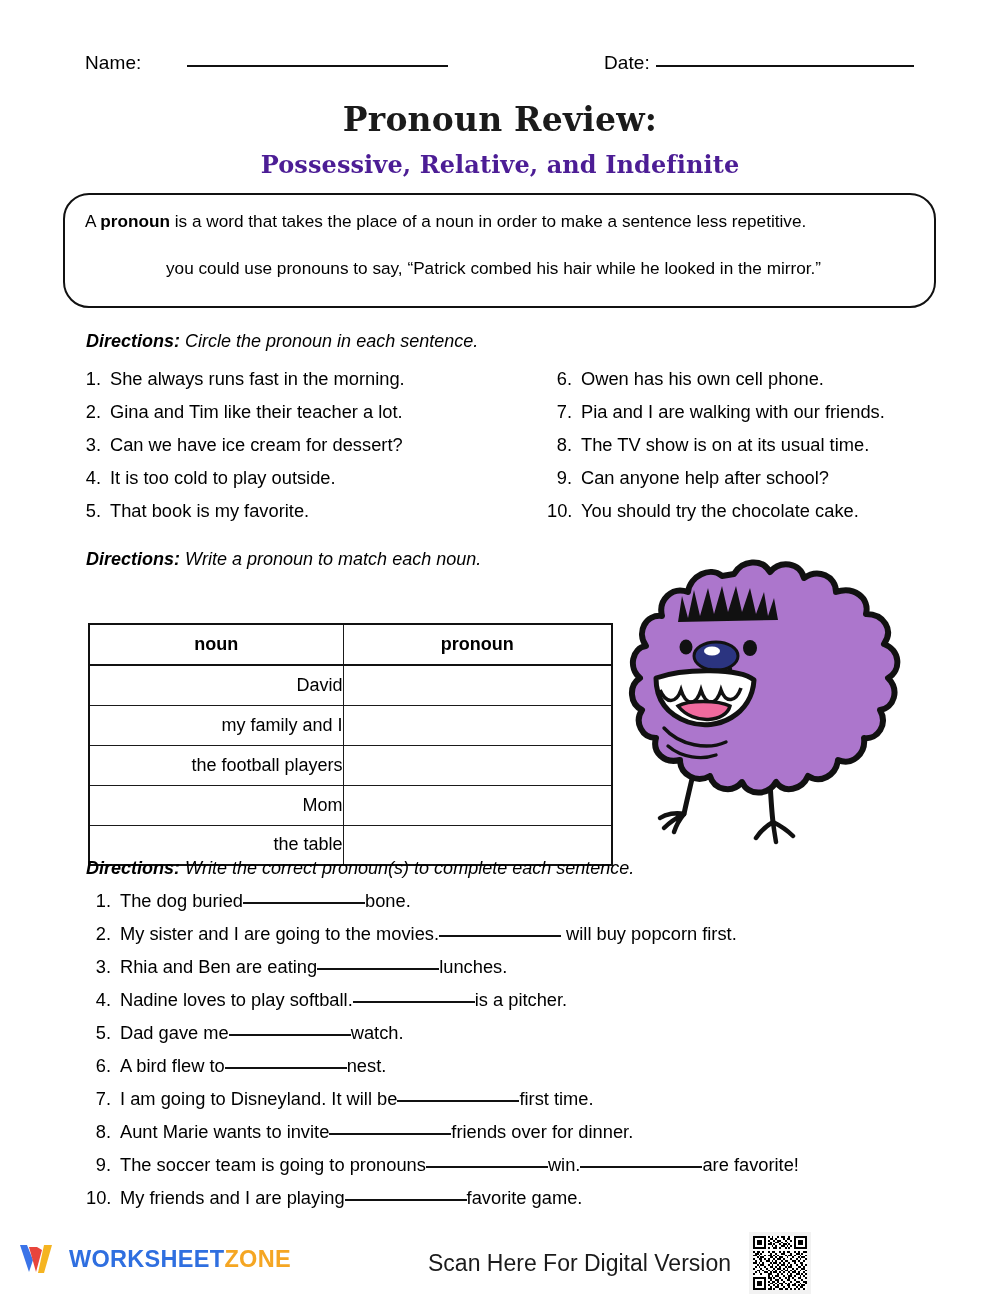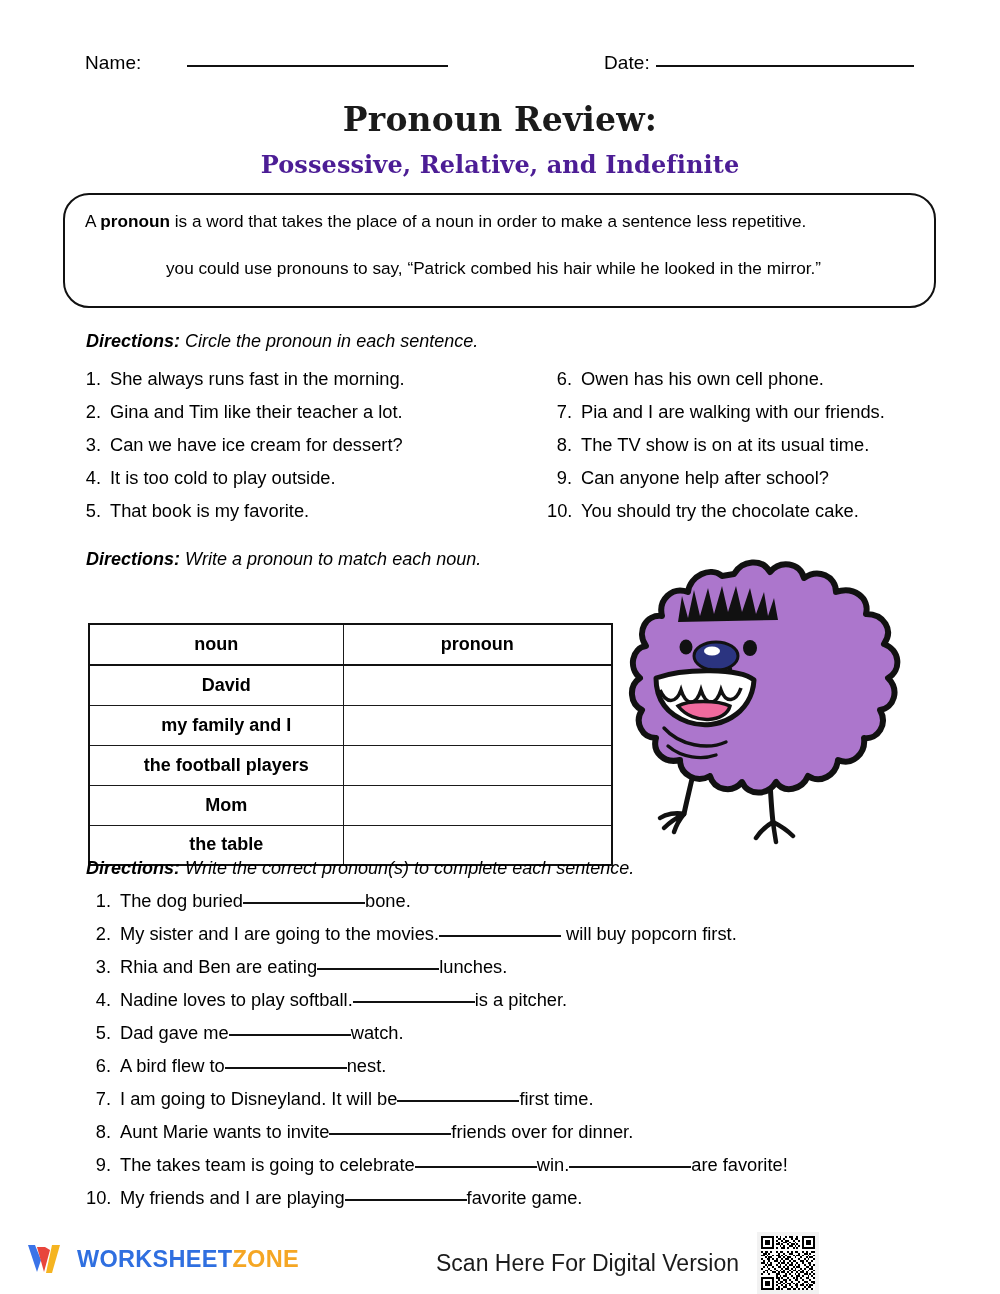--- a/index.html
+++ b/index.html
@@ -135,23 +135,23 @@
     left: 88px;
     width: 525px;
     border-collapse: collapse;
     border: 2.4px solid #111;
     margin-top: 40px;
   }
   .tbl td, .tbl th {
     border: 1.4px solid #1a1a1a;
     height: 40px;
     font-size: 18px;
-    font-weight: bold;
+    font-weight: normal;
     padding: 0 0 0 20px;
-    text-align: center;
+    text-align: right;
     vertical-align: middle;
   }
   .tbl th {
     font-weight: bold;
     text-align: center;
     padding-left: 0;
     height: 41px;
   }
   .tbl td.c-noun { width: 223px; }
   .tbl td.c-pron { width: 236px; }
@@ -186,21 +186,21 @@
     display: inline-block;
     border-bottom: 2.2px solid #111;
     height: 1px;
     position: relative;
     top: -3px;
     width: 122px;
   }
   .sp { display: inline-block; width: 5px; }
 
   
-  .footer { position: absolute; left: 8px; top: 1232px; width: 817px; height: 62px; }
+  .footer { position: absolute; left: 0; top: 1232px; width: 817px; height: 62px; }
   .logo {
     position: absolute;
     left: 18px;
     top: 10px;
     display: flex;
     align-items: center;
   }
   .logo-mark { width: 42px; height: 34px; margin-right: 9px; }
   .logo-text {
     font-size: 23.5px;
@@ -447,21 +447,21 @@
       <span> first time.</span>
   </div>
   <div class="f-row">
     <span class="f-num">8.</span>
     <span>Aunt Marie wants to invite </span>
       <span class="blank"></span>
       <span>friends over for dinner.</span>
   </div>
   <div class="f-row">
     <span class="f-num">9.</span>
-    <span>The takes team is going to celebrate </span>
+    <span>The soccer team is going to pronouns </span>
       <span class="blank"></span>
       <span> win. </span>
       <span class="blank"></span>
       <span>are favorite!</span>
   </div>
   <div class="f-row">
     <span class="f-num">10.</span>
     <span>My friends and I are playing </span>
       <span class="blank"></span>
       <span>favorite game.</span>

